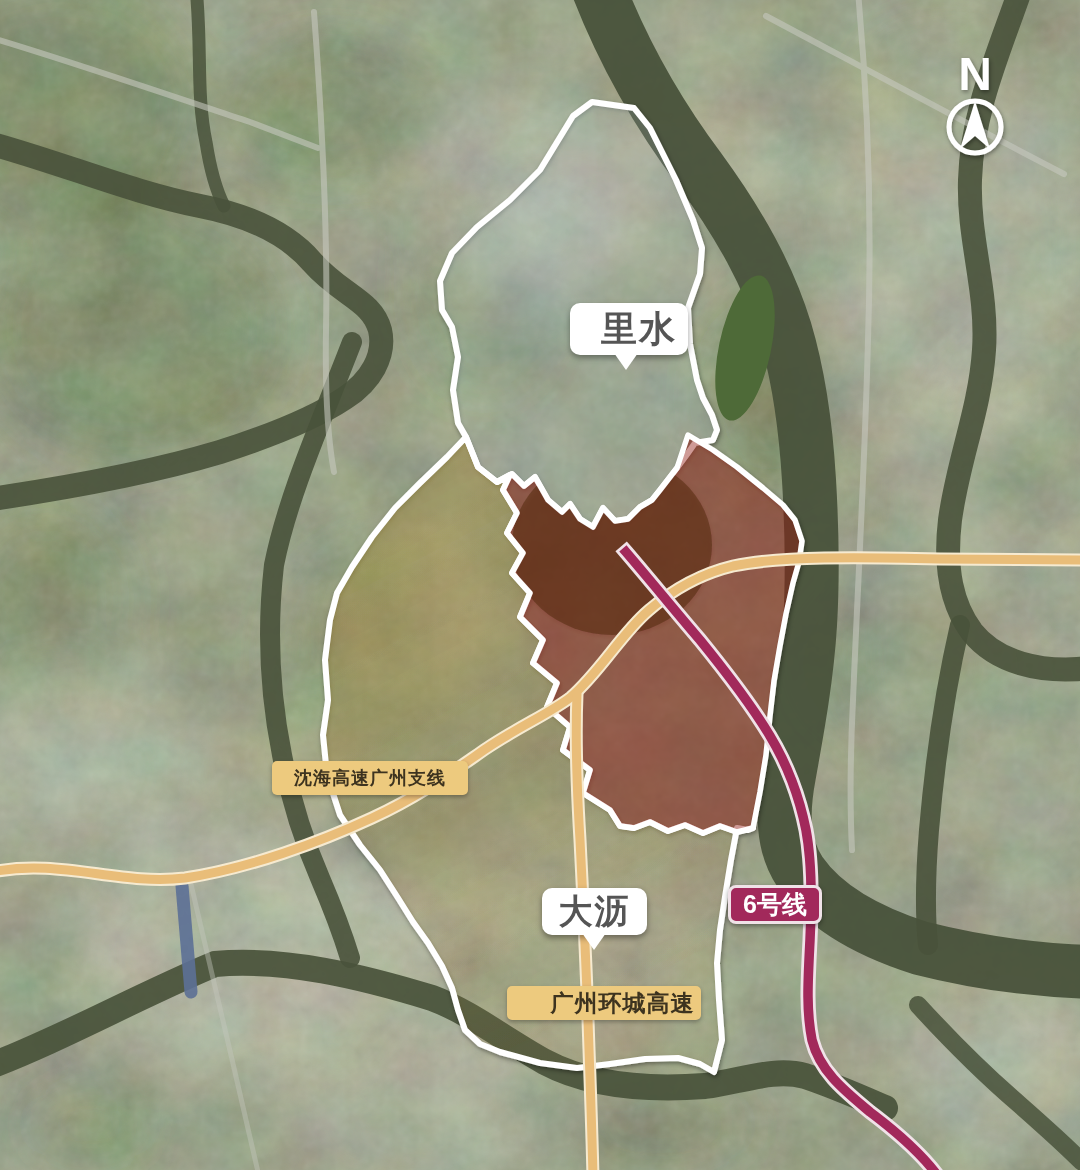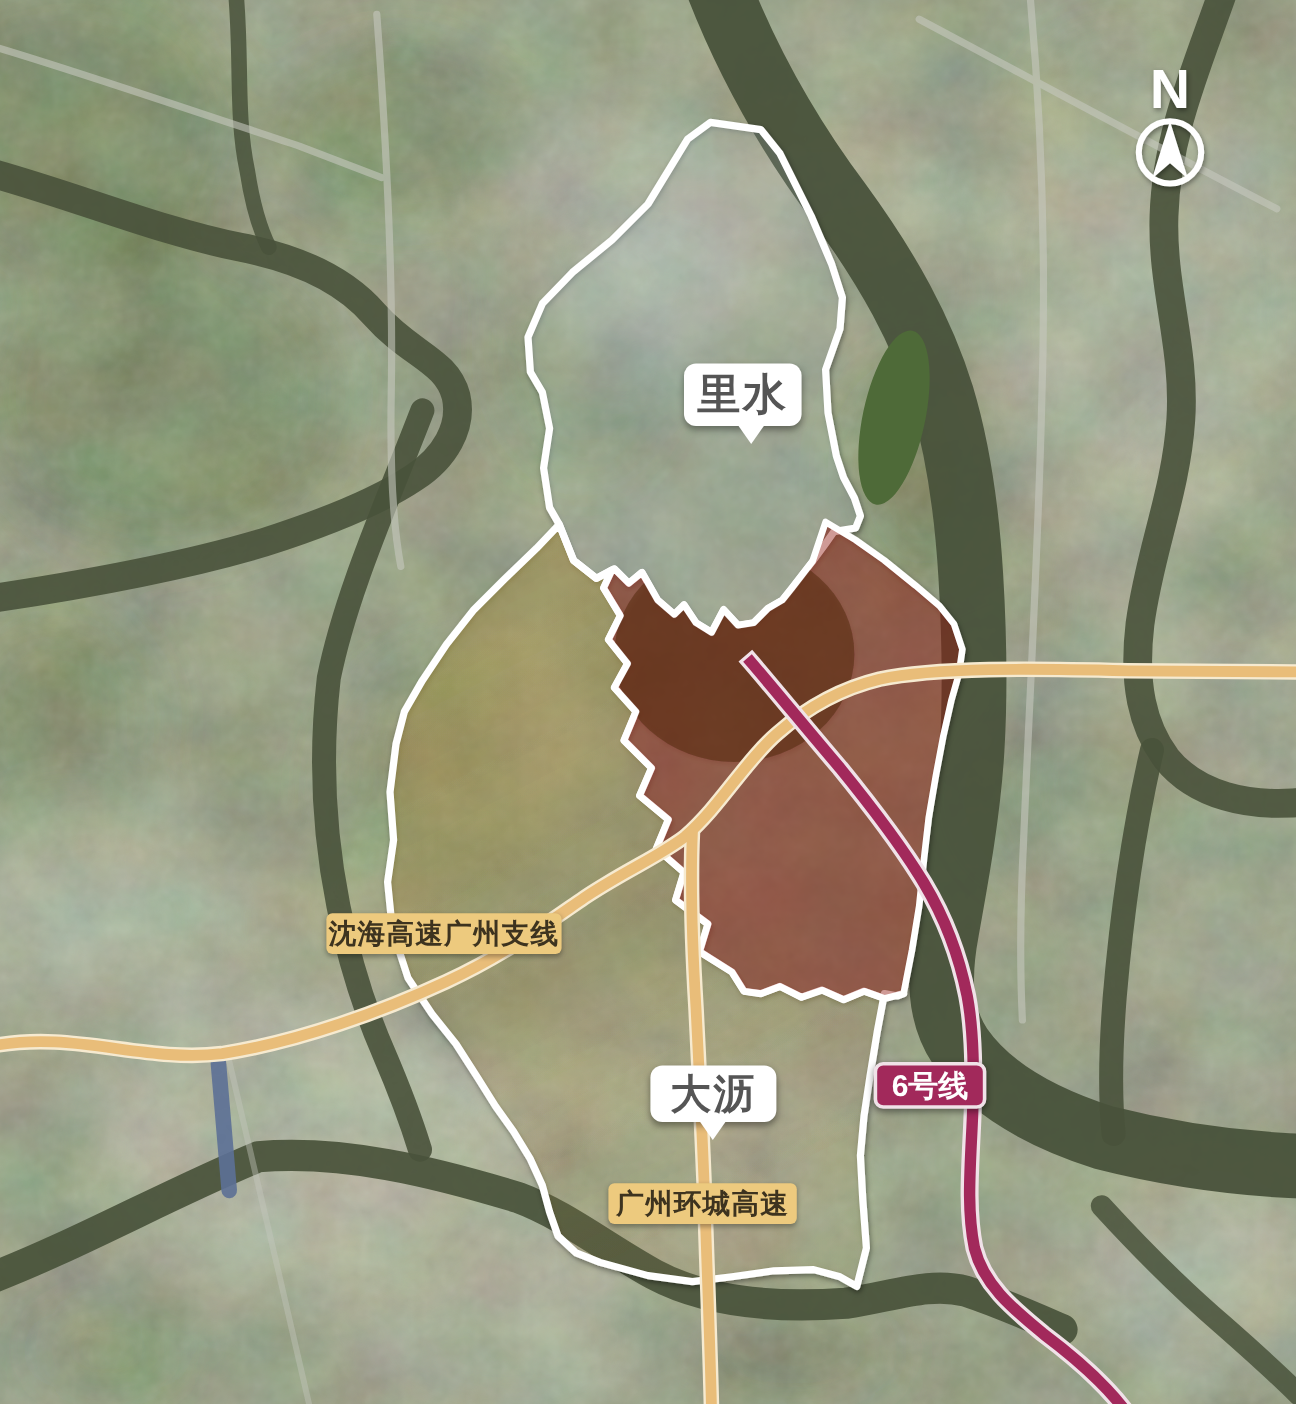--- a/index.html
+++ b/index.html
@@ -13,33 +13,33 @@
     position:absolute;background:var(--bubble-bg);border-radius:10px;
     display:flex;align-items:center;justify-content:center;
     color:var(--bubble-text);font-weight:bold;
     box-shadow:0 3px 6px rgba(0,0,0,.38);
     z-index:30;
   }
   .bubble .txt{letter-spacing:2px;}
   .tail{position:absolute;width:0;height:0;}
   .tail-down{bottom:-15px;border-left:12px solid transparent;border-right:12px solid transparent;border-top:17px solid var(--bubble-bg);}
   .tail-left{left:-17px;top:50%;margin-top:-11px;border-top:11px solid transparent;border-bottom:11px solid transparent;border-right:18px solid var(--bubble-bg);}
-  #lbl-lishui{left:570px;top:303px;width:98px;height:52px;font-size:36px;}
+  #lbl-lishui{left:570px;top:303px;width:98px;height:52px;font-size:36px;padding-left:20px;}
   #lbl-lishui .tail-down{left:44px;}
   #lbl-jinshazhou{left:630px;top:617px;width:148px;height:48px;font-size:36px;}
   #lbl-dali{left:542px;top:888px;width:105px;height:47px;font-size:34px;text-align:center;}
   #lbl-dali .tail-down{left:40px;}
   
   .roadlbl{
     position:absolute;background:var(--road-label-bg);color:var(--road-label-text);
     font-weight:bold;border-radius:5px;display:flex;align-items:center;justify-content:center;
     box-shadow:0 2px 4px rgba(0,0,0,.3);z-index:28;letter-spacing:1px;
   }
-  #lbl-shenhai{left:272px;top:761px;width:196px;height:34px;font-size:23px;}
-  #lbl-huancheng{left:507px;top:986px;width:157px;height:34px;font-size:23px;}
+  #lbl-shenhai{left:272px;top:761px;width:196px;height:34px;font-size:18px;}
+  #lbl-huancheng{left:507px;top:986px;width:157px;height:34px;font-size:23px;padding-left:37px;}
   .metrolbl{
     position:absolute;background:var(--metro-label-bg);color:var(--metro-label-text);
     font-weight:bold;border:3px solid var(--metro-casing);border-radius:8px;
     display:flex;align-items:center;justify-content:center;
     box-shadow:0 2px 5px rgba(0,0,0,.4);z-index:29;
   }
   #lbl-line6{left:728px;top:885px;width:88px;height:33px;font-size:25px;}
 </style>
 </head>
 <body>

